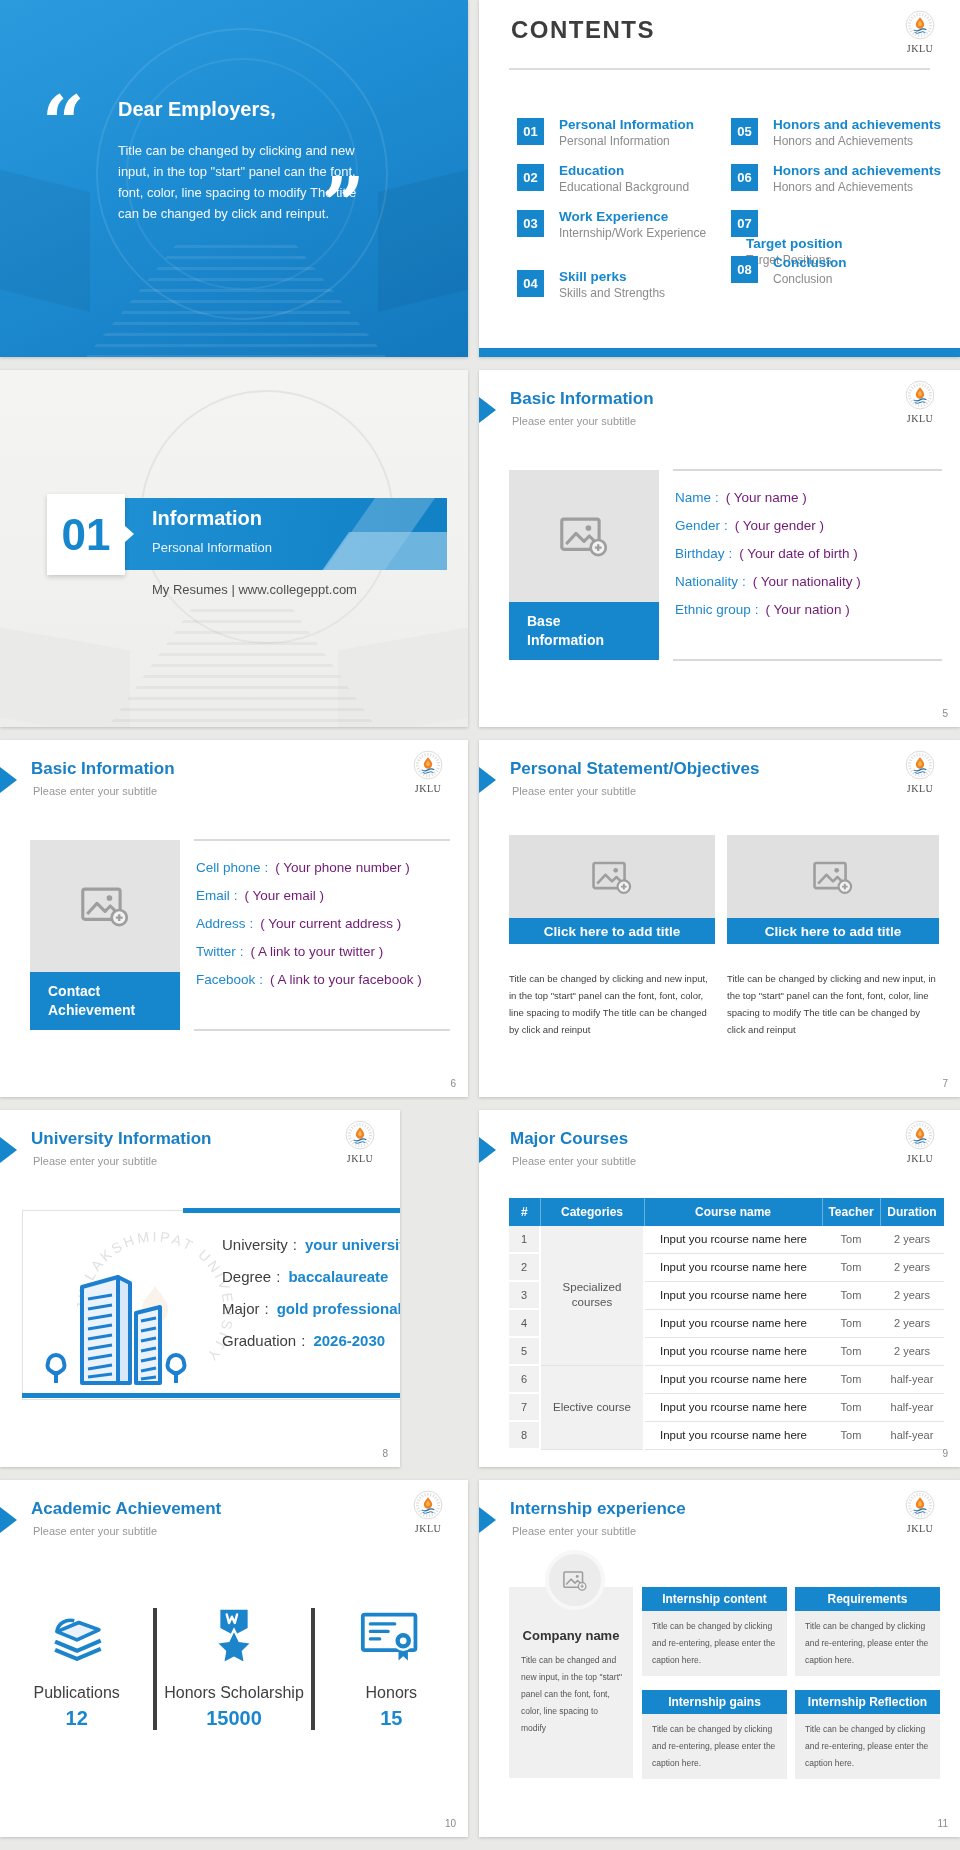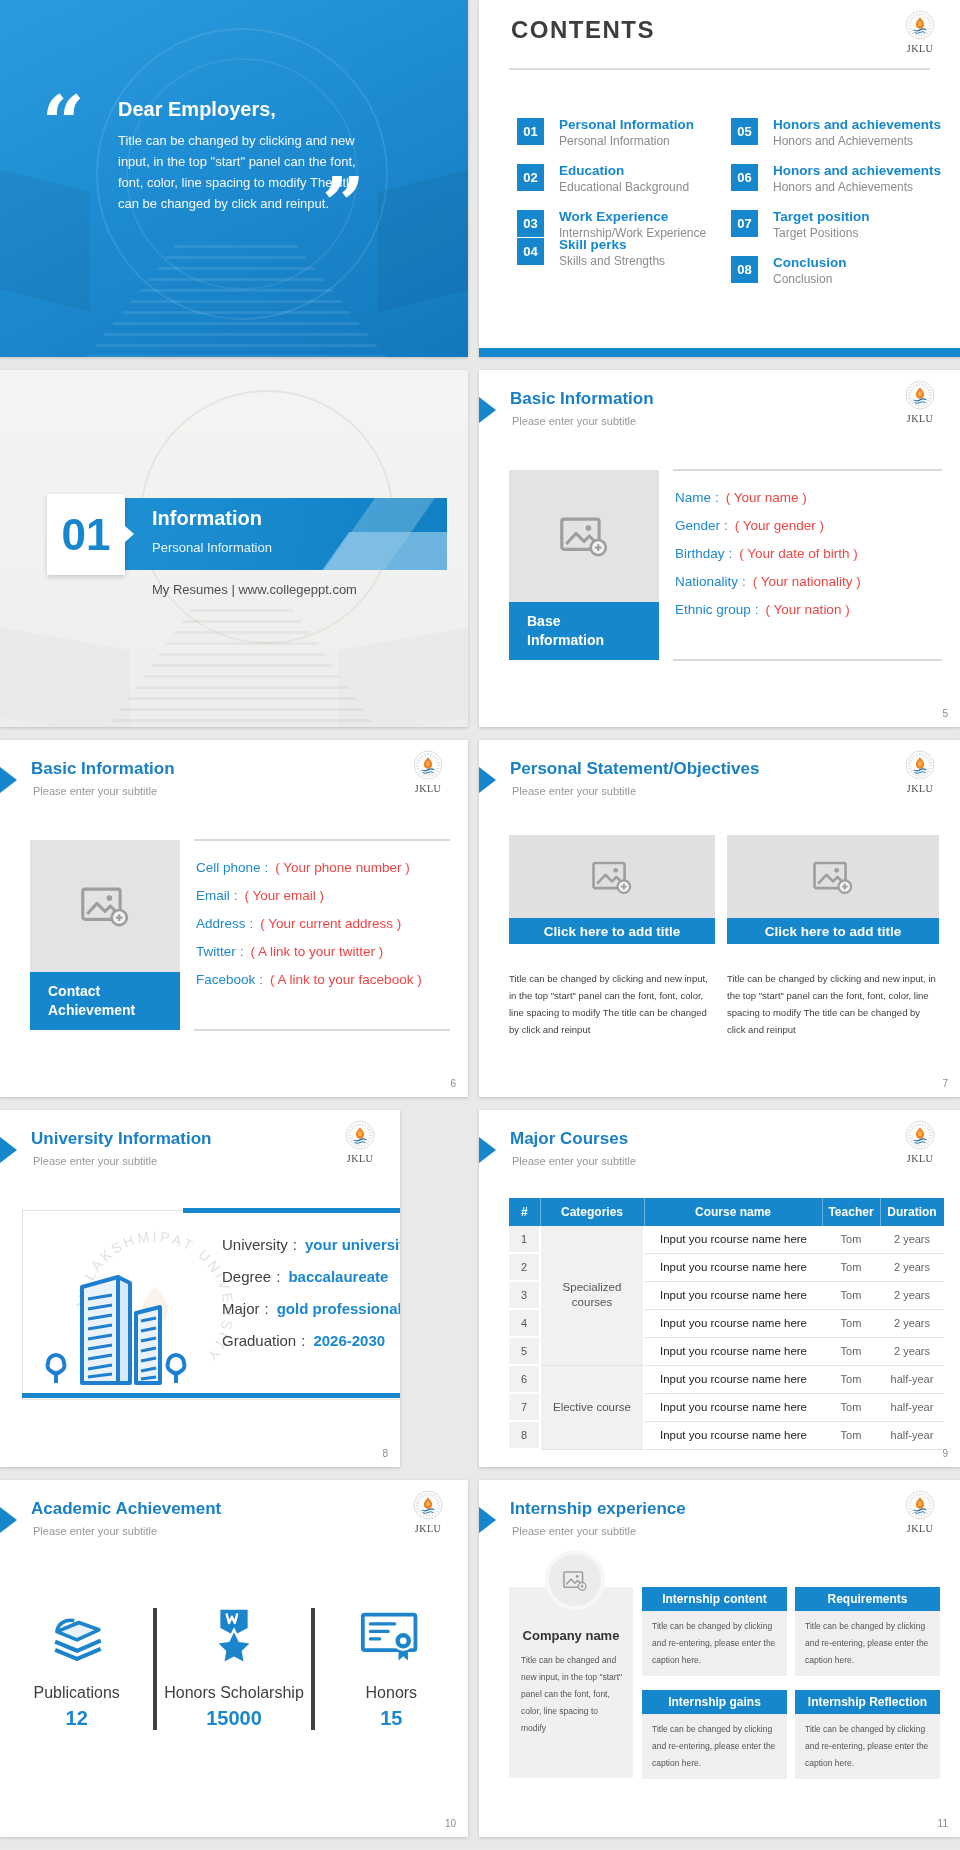--- a/index.html
+++ b/index.html
@@ -21,21 +21,21 @@
   .cover-circle{position:absolute;left:96px;top:28px;width:288px;height:288px;border:2px solid rgba(255,255,255,.10);border-radius:50%}
   .cover-circle.inner{left:126px;top:58px;width:228px;height:228px;border-color:rgba(255,255,255,.08)}
   .cover-stairs{position:absolute;left:86px;bottom:0;width:300px;height:112px;background:repeating-linear-gradient(to bottom,rgba(255,255,255,.09) 0 3px,rgba(255,255,255,0) 3px 11px);clip-path:polygon(30% 0,70% 0,100% 100%,0 100%)}
   .cover-wing{position:absolute;bottom:60px;width:120px;height:120px;background:rgba(0,0,0,.05)}
   .cover-wing.l{left:-30px;transform:skewY(14deg)}
   .cover-wing.r{right:-30px;transform:skewY(-14deg)}
   .quote{position:absolute;color:#fff;font-family:"DejaVu Serif","Liberation Serif",serif;font-weight:bold;font-size:74px;line-height:1}
   .quote.open{left:42px;top:86px}
   .quote.close{left:322px;top:168px}
   .cover-title{position:absolute;left:118px;top:98px;color:#fff;font-size:20px;font-weight:bold}
-  .cover-body{position:absolute;left:118px;top:130px;width:262px;color:#f4f9fd;font-size:13px;line-height:21px}
+  .cover-body{position:absolute;left:118px;top:140px;width:262px;color:#f4f9fd;font-size:13px;line-height:21px}
 
   
   .hdr-arrow{position:absolute;left:0;top:27px;width:0;height:0;border:13px solid transparent;border-right:0;border-left:17px solid #1687cc}
   .hdr-title{position:absolute;left:31px;top:19px;font-size:17px;font-weight:bold;color:#1a80c6}
   .hdr-sub{position:absolute;left:33px;top:45px;font-size:11px;color:#979797}
   .logo{position:absolute;right:18px;top:10px;width:44px;text-align:center;line-height:1}
   .logo svg{width:30px;height:30px}
   .logo-caption{display:block;font-family:"Liberation Serif","DejaVu Serif",serif;font-size:10px;color:#4a4a4a;margin-top:1px;letter-spacing:.5px}
   .pageno{position:absolute;right:12px;bottom:8px;font-size:10px;color:#8a8a8a}
 
@@ -70,21 +70,21 @@
   
   .ph-box{position:absolute;left:30px;top:100px;width:150px;height:132px;background:#e3e3e3;display:flex;align-items:center;justify-content:center}
   .ph-box svg{width:48px;height:42px}
   .info-bluebox{position:absolute;left:30px;top:232px;width:150px;height:58px;background:#1687cc;display:flex;align-items:center}
   .info-bluebox span{color:#fff;font-size:14px;font-weight:bold;line-height:1.35;padding-left:18px;width:100px}
   .info-rule{position:absolute;left:194px;right:18px;height:2px;background:#d9d9d9}
   .info-fields{position:absolute;left:196px;top:120px;right:10px}
   .f-row{font-size:13.5px;margin-bottom:13px;white-space:nowrap}
   .f-label{color:#1e88cd}
   .f-colon{color:#1e88cd;margin:0 7px 0 4px}
-  .f-value{color:#ef4444}
+  .f-value{color:#701a75}
 
   
   .st-col{position:absolute;top:95px}
   .st-col.c0{left:30px;width:206px}
   .st-col.c1{left:248px;width:212px}
   .st-ph{height:83px;background:#e0e0e0;display:flex;align-items:center;justify-content:center}
   .st-ph svg{width:40px;height:34px}
   .st-btn{height:26px;background:#1687cc;color:#fff;font-size:13.5px;font-weight:bold;display:flex;align-items:center;justify-content:center}
   .st-body{margin-top:26px;font-size:9.5px;line-height:17px;color:#3f3f3f}
 
@@ -184,21 +184,21 @@
   </div>
 
   <div class="c-item" style="left: 0px; top: 92px;">
     <div class="c-num">03</div>
     <div class="c-txt">
       <div class="c-label">Work Experience</div>
       <div class="c-sub">Internship/Work Experience</div>
     </div>
   </div>
 
-  <div class="c-item" style="left: 0px; top: 120px;">
+  <div class="c-item" style="left: 0px; top: 152px;">
     <div class="c-num">04</div>
     <div class="c-txt">
       <div class="c-label">Skill perks</div>
       <div class="c-sub">Skills and Strengths</div>
     </div>
   </div>
 
   <div class="c-item" style="left: 214px; top: 0px;">
     <div class="c-num">05</div>
     <div class="c-txt">
@@ -208,21 +208,21 @@
   </div>
 
   <div class="c-item" style="left: 214px; top: 46px;">
     <div class="c-num">06</div>
     <div class="c-txt">
       <div class="c-label">Honors and achievements</div>
       <div class="c-sub">Honors and Achievements</div>
     </div>
   </div>
 
-  <div class="c-item" style="left: 214px; top: 92px;">
+  <div class="c-item" style="left: 214px; top: 92px; flex-direction: column;">
     <div class="c-num">07</div>
     <div class="c-txt">
       <div class="c-label">Target position</div>
       <div class="c-sub">Target Positions</div>
     </div>
   </div>
 
   <div class="c-item" style="left: 214px; top: 138px;">
     <div class="c-num">08</div>
     <div class="c-txt">

